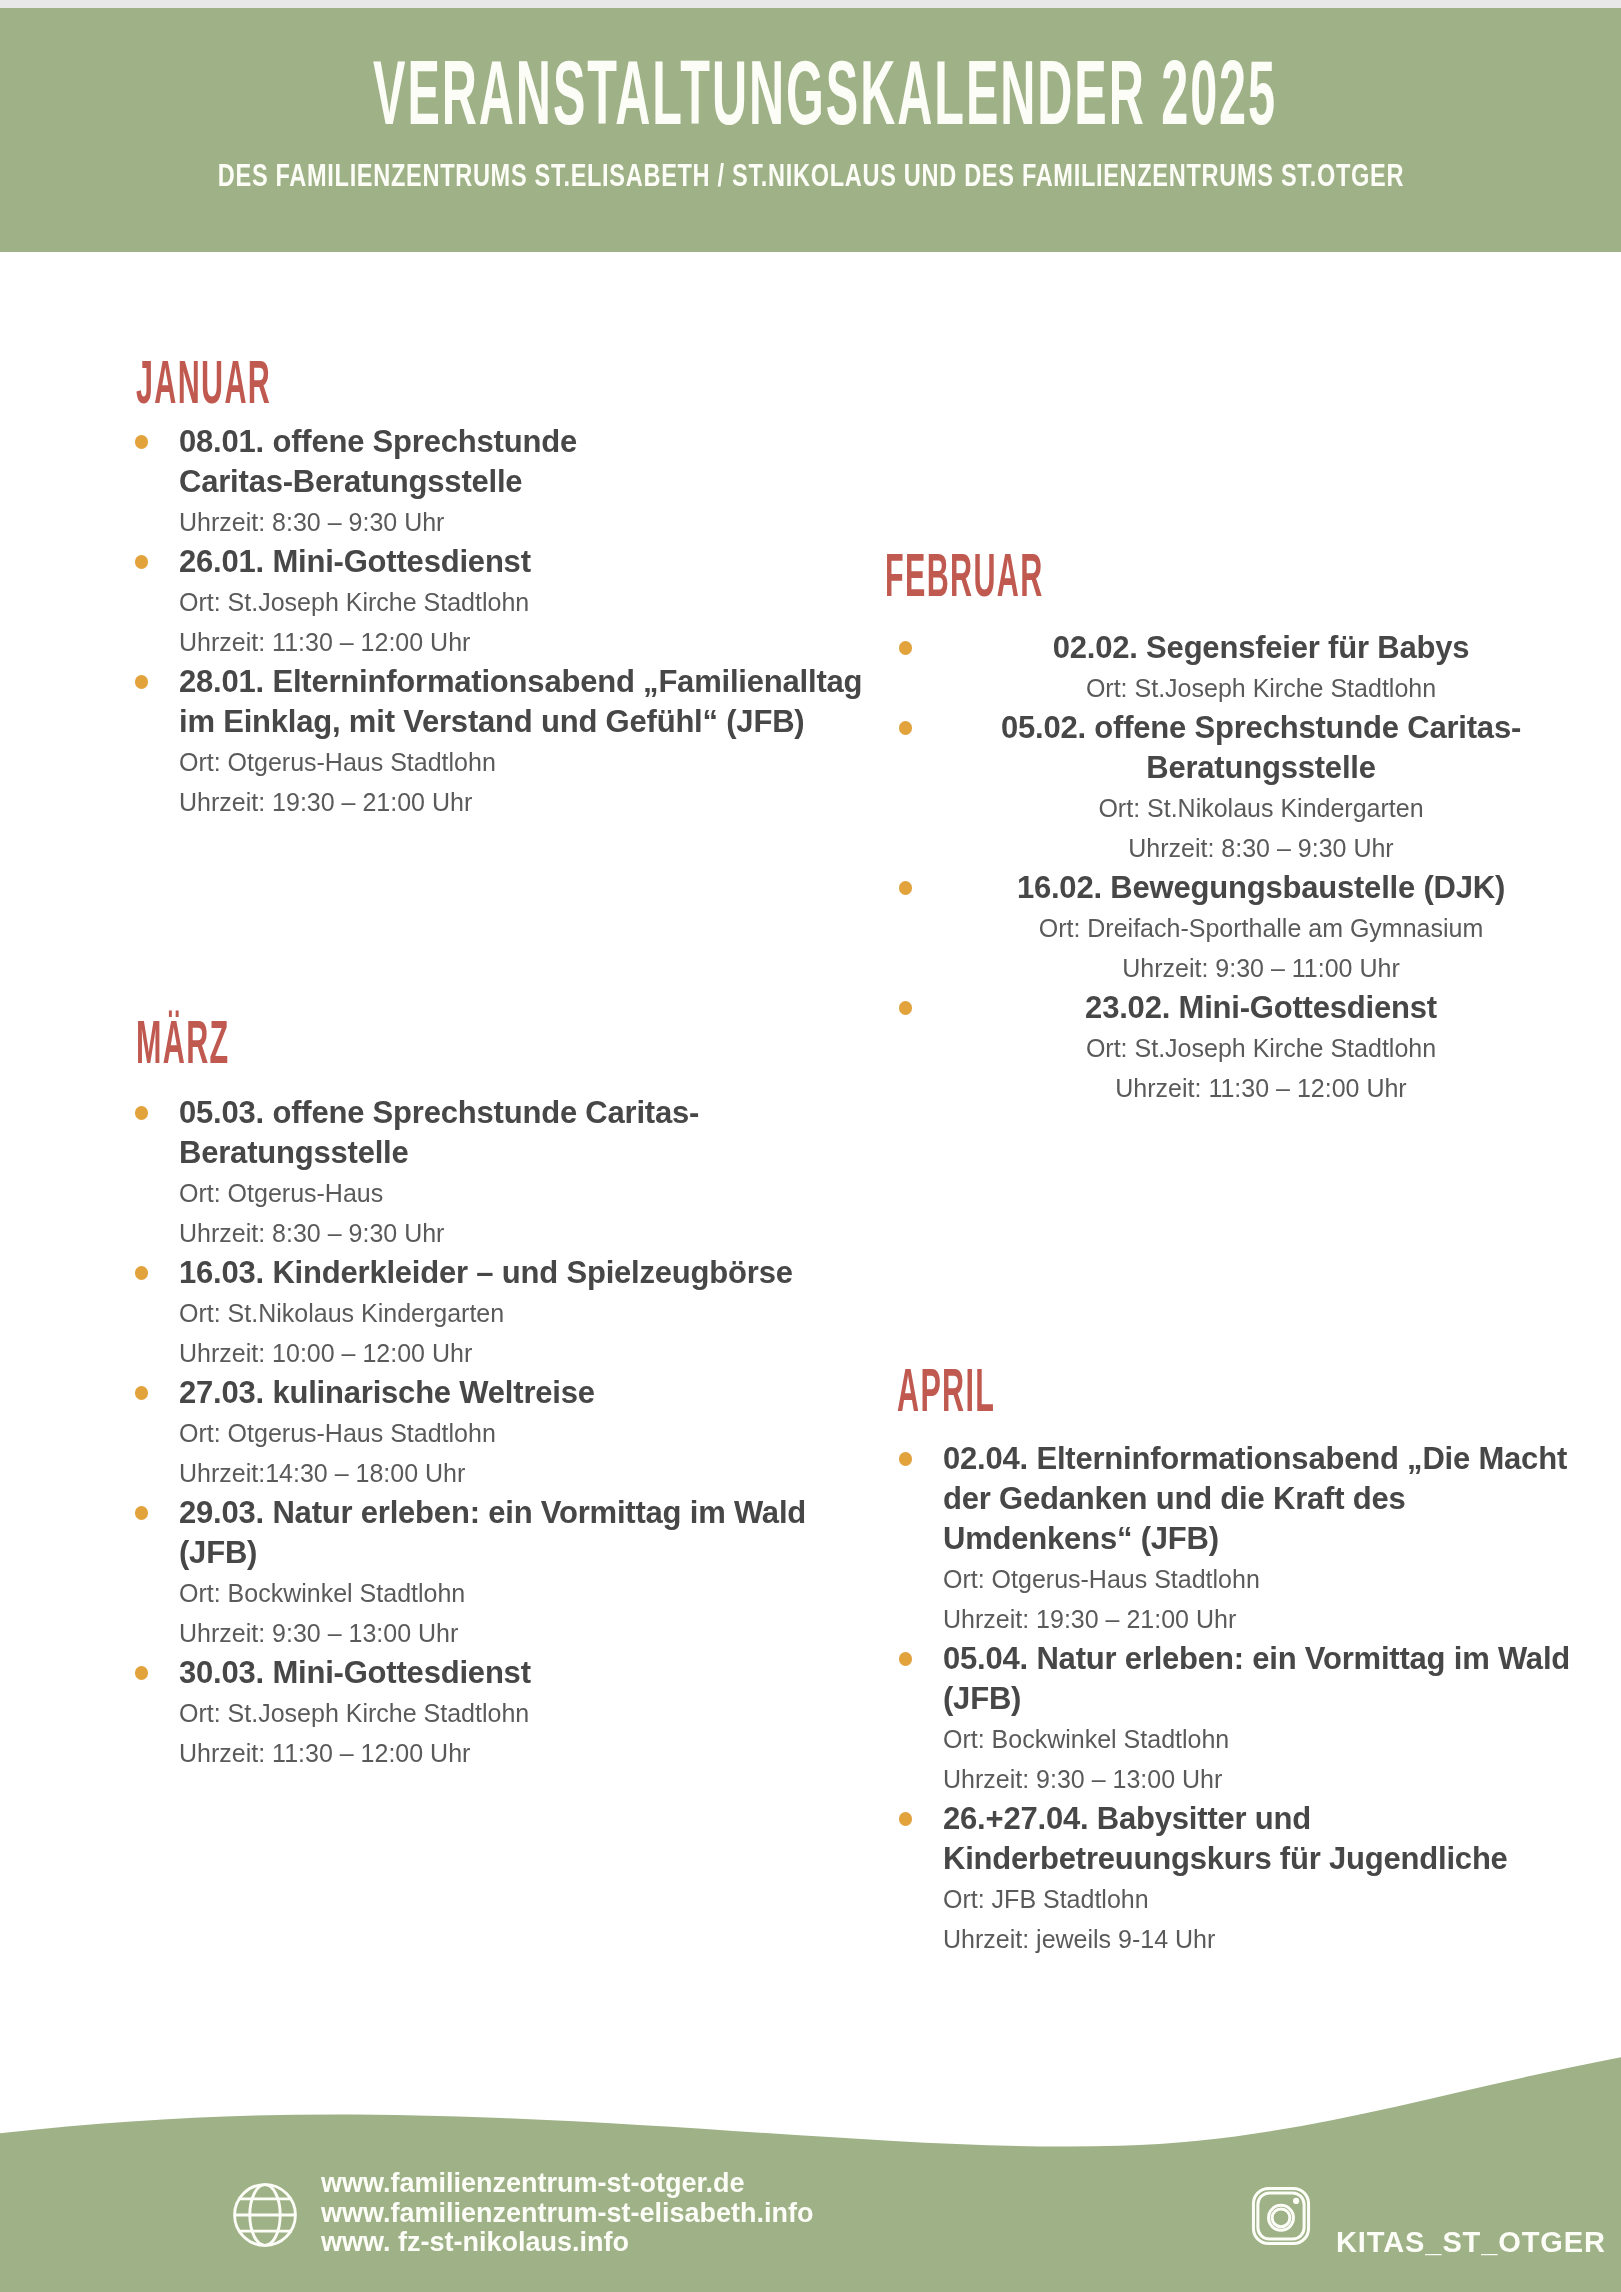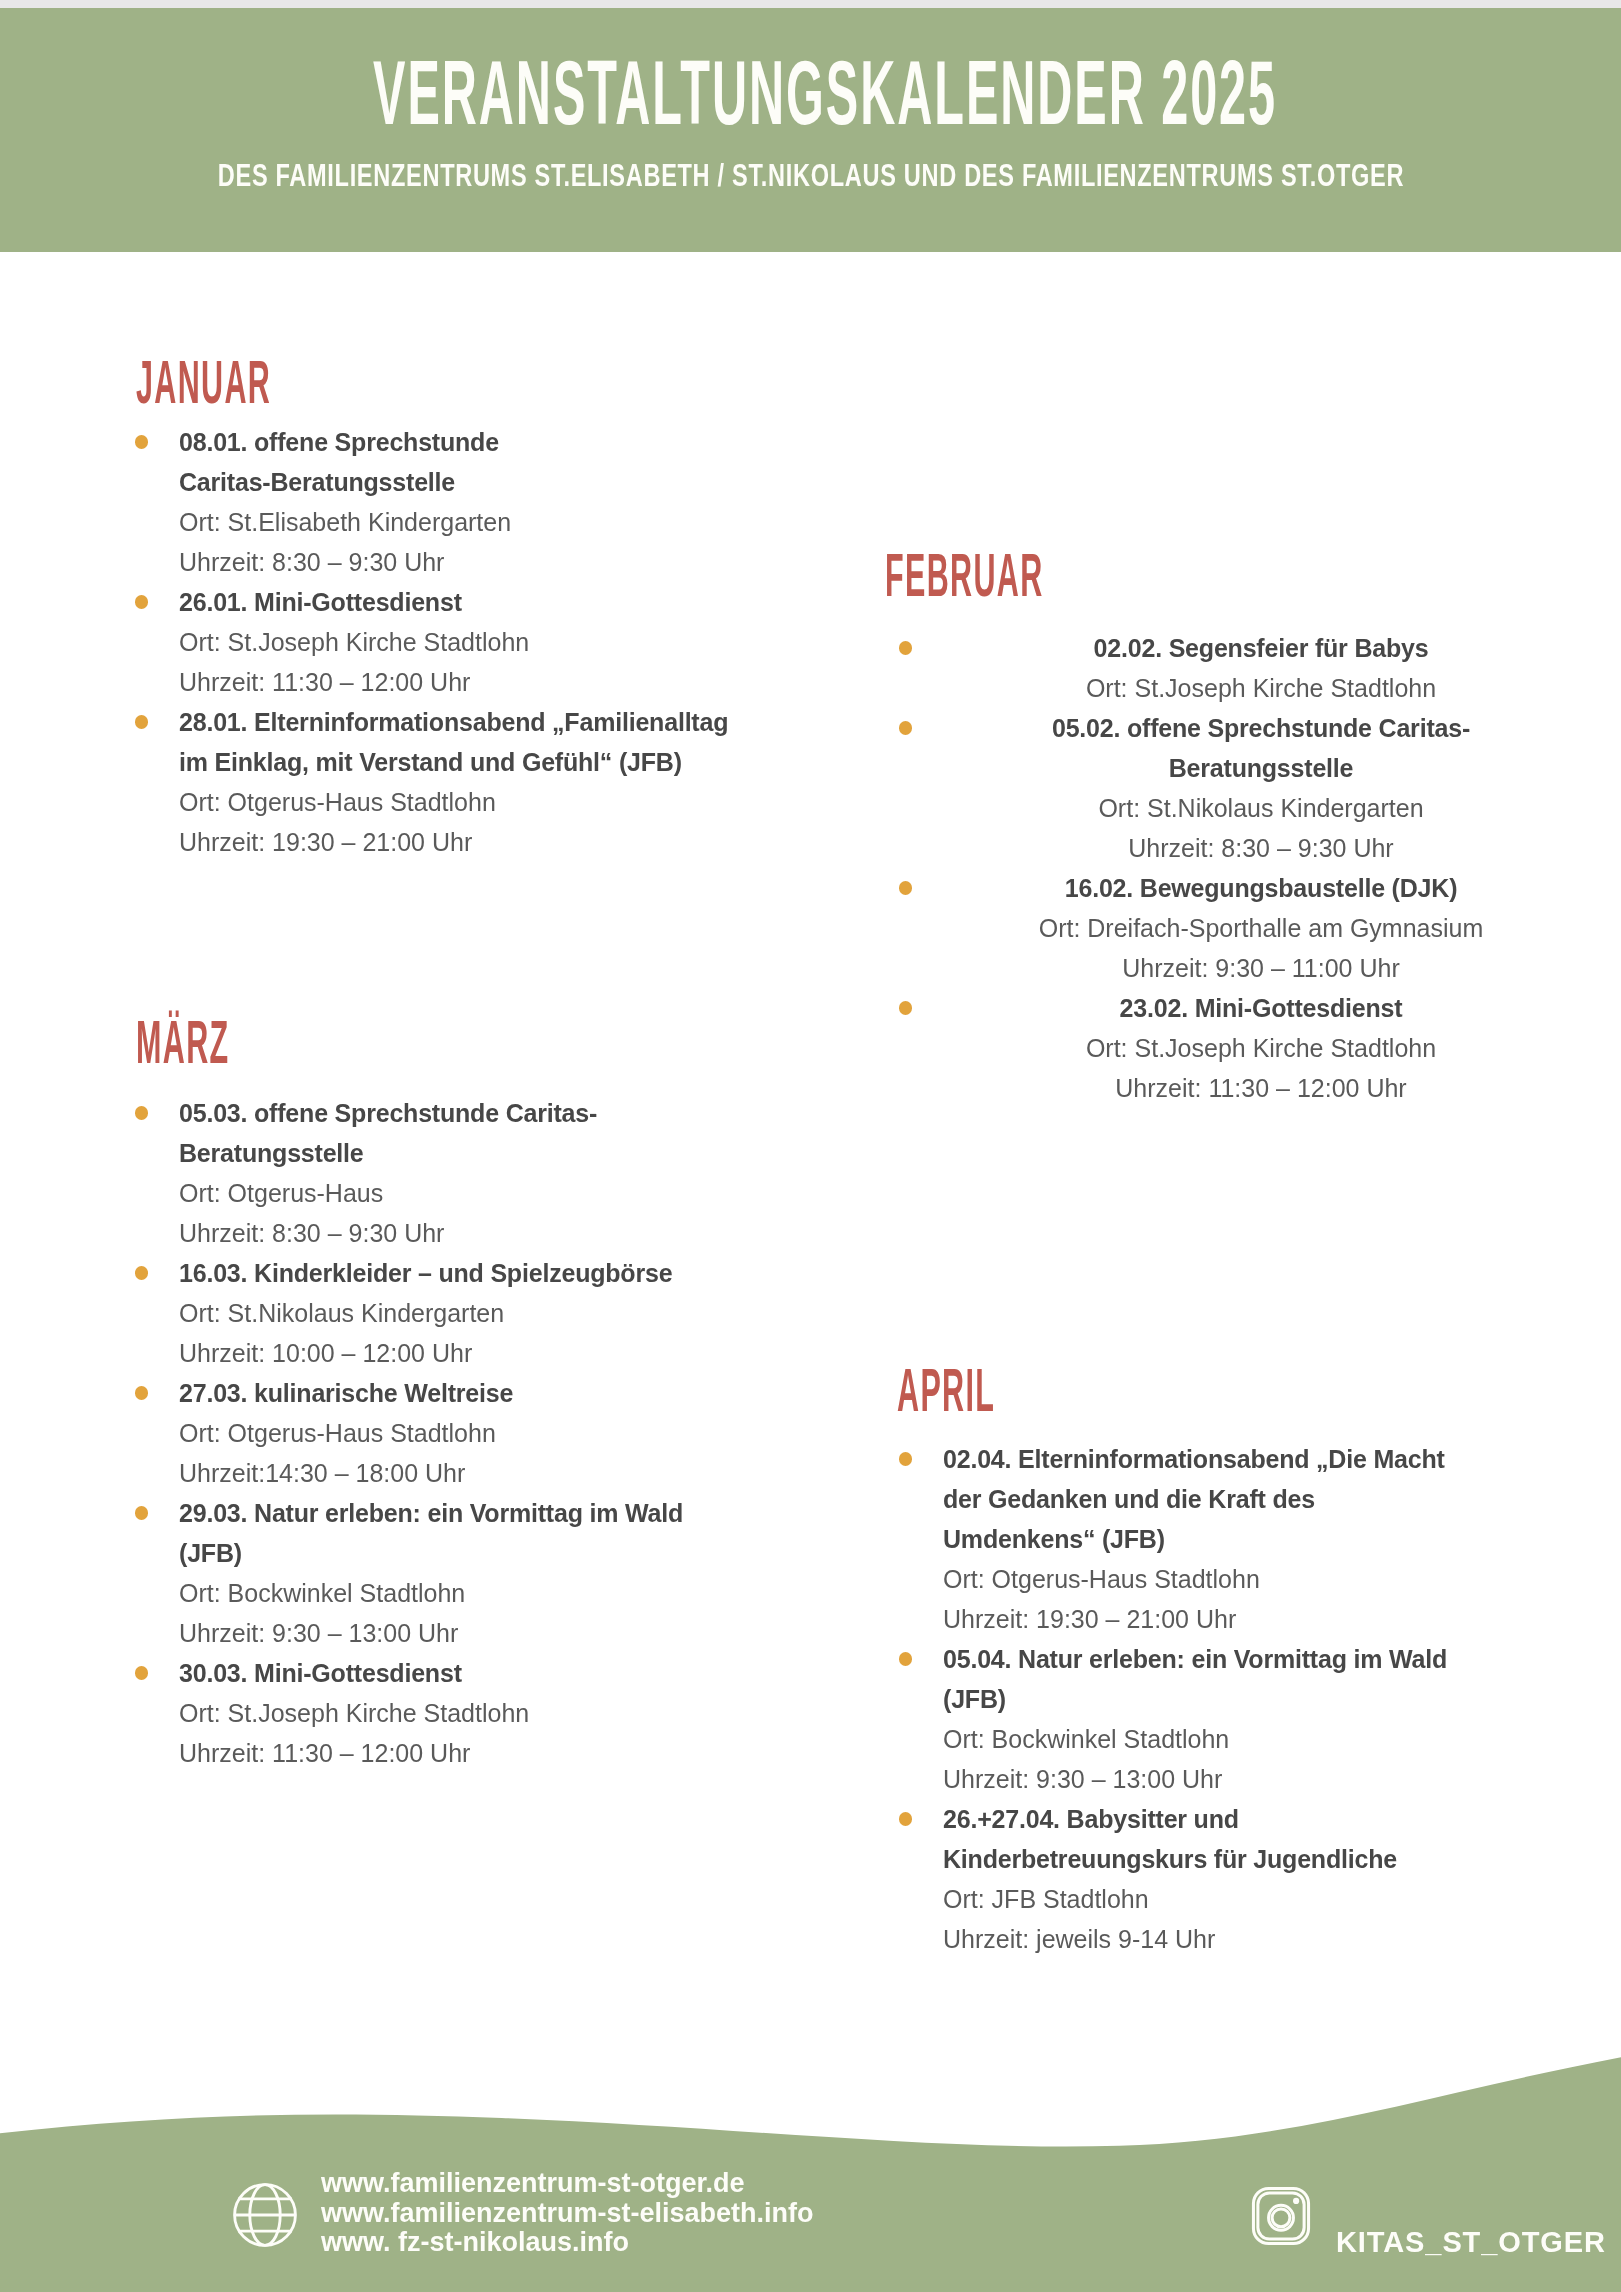--- a/index.html
+++ b/index.html
@@ -46,21 +46,21 @@
   #list-februar { left:898px; top:620px;text-align:center;  }
   #list-maerz   { left:134px;  top:1085px; }
   #list-april   { left:898px; top:1431px; }
 
   .event-list li { position:relative; padding-left:45px; }
   .event-list li::before {
     content:""; position:absolute; left:0.9px; top:13.4px;
     width:13.4px; height:13.4px; border-radius:50%; background:#e2a33c;
   }
   .ev-title {
-    font-weight:bold; font-size:25px; line-height:40px;
+    font-weight:bold; font-size:31px; line-height:40px;
     letter-spacing:-0.2px; color:#474747; white-space:pre;
   }
   .ev-detail {
     font-weight:normal; font-size:25px; line-height:40px;
     color:#5a5a5a; white-space:pre;
   }
 
   
   .footer-wave { position:absolute; left:0; top:1997px; width:1622px; height:296px; }
   .footer-content { position:absolute; left:0; top:1997px; width:1622px; height:296px; }
@@ -88,21 +88,20 @@
 
   <div class="month-heading" id="heading-januar">JANUAR</div>
   <div class="month-heading" id="heading-februar">FEBRUAR</div>
   <div class="month-heading" id="heading-maerz">MÄRZ</div>
   <div class="month-heading" id="heading-april">APRIL</div>
 
   <ul class="event-list" id="list-januar">
       <li>
         <div class="ev-title">08.01. offene Sprechstunde
 Caritas-Beratungsstelle</div>
-        <div class="ev-detail">Ort: St.Elisabeth Kindergarten</div>
         <div class="ev-detail">Uhrzeit: 8:30 – 9:30 Uhr</div>
       </li>
       <li>
         <div class="ev-title">26.01. Mini-Gottesdienst</div>
         <div class="ev-detail">Ort: St.Joseph Kirche Stadtlohn</div>
         <div class="ev-detail">Uhrzeit: 11:30 – 12:00 Uhr</div>
       </li>
       <li>
         <div class="ev-title">28.01. Elterninformationsabend „Familienalltag
 im Einklag, mit Verstand und Gefühl“ (JFB)</div>

